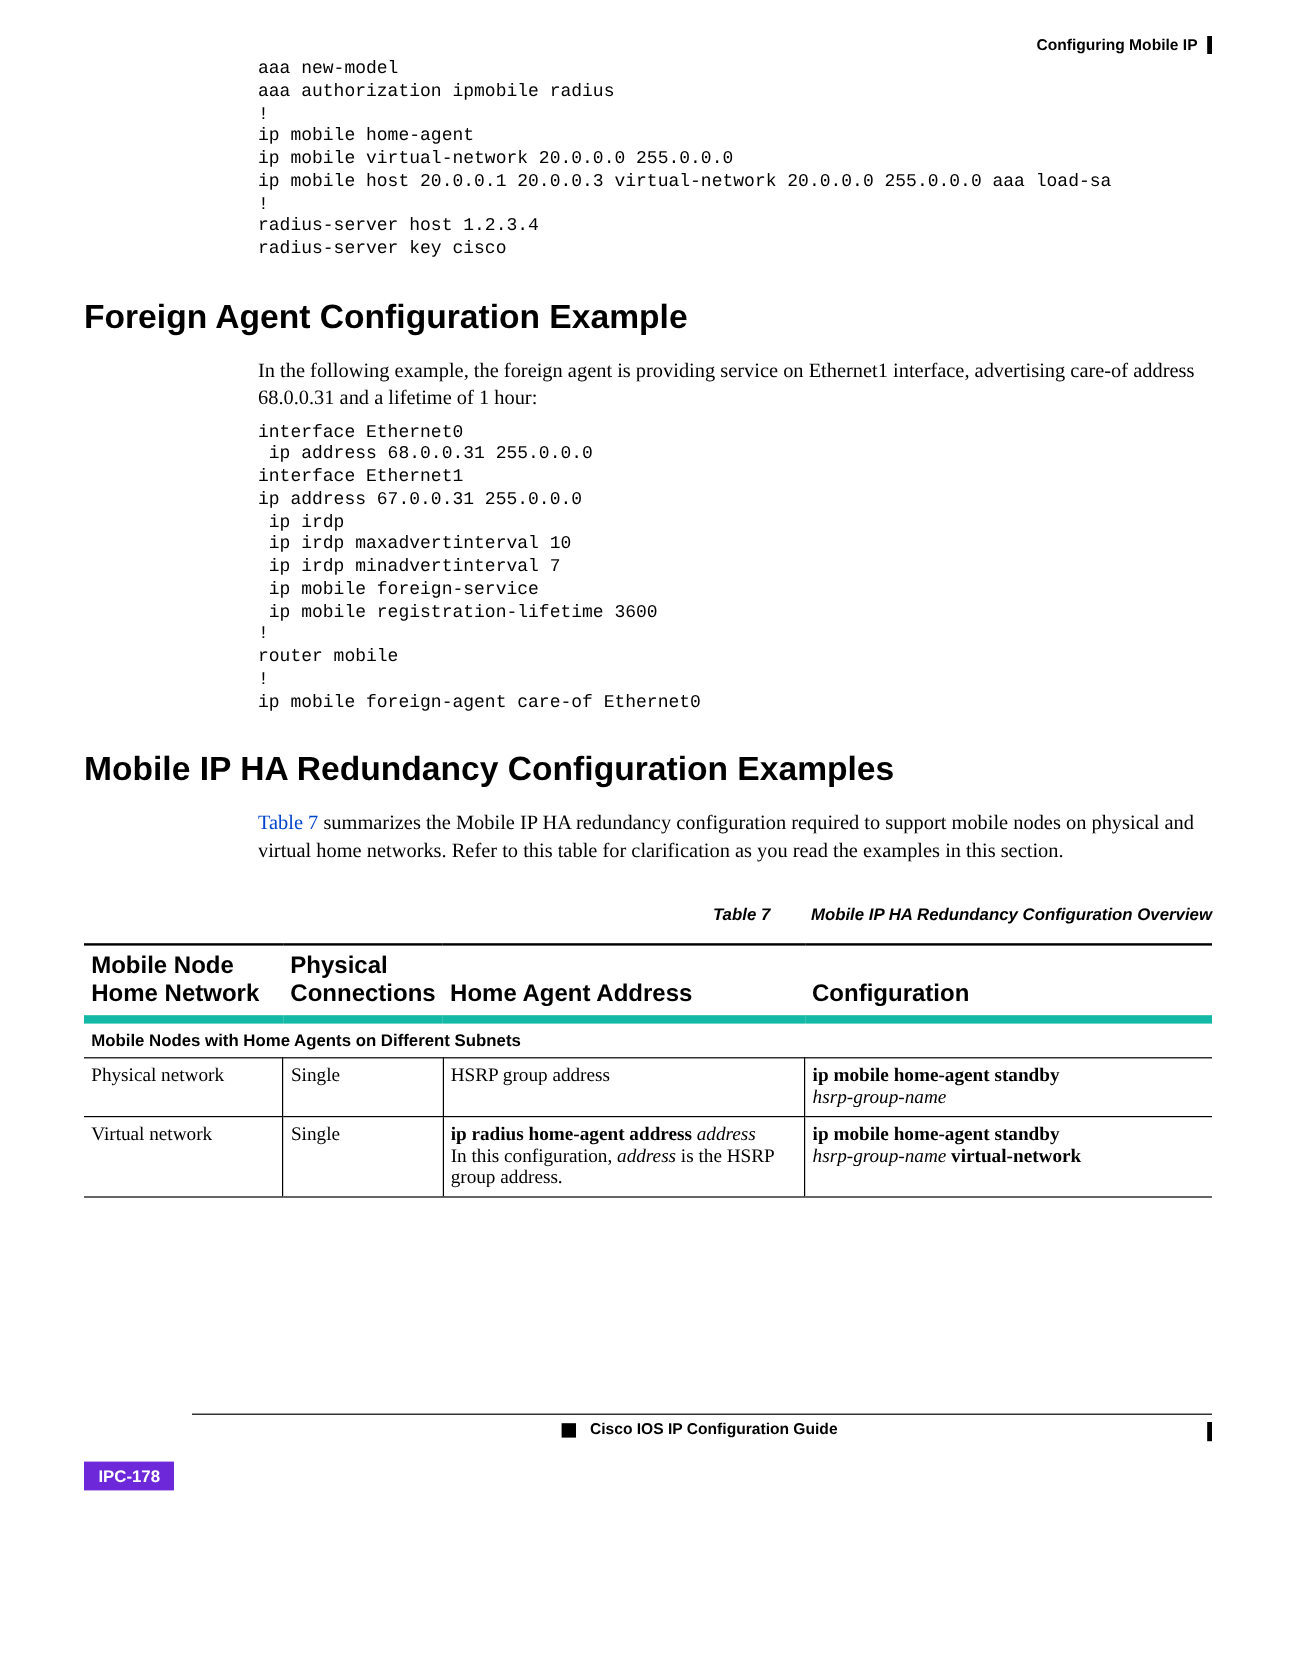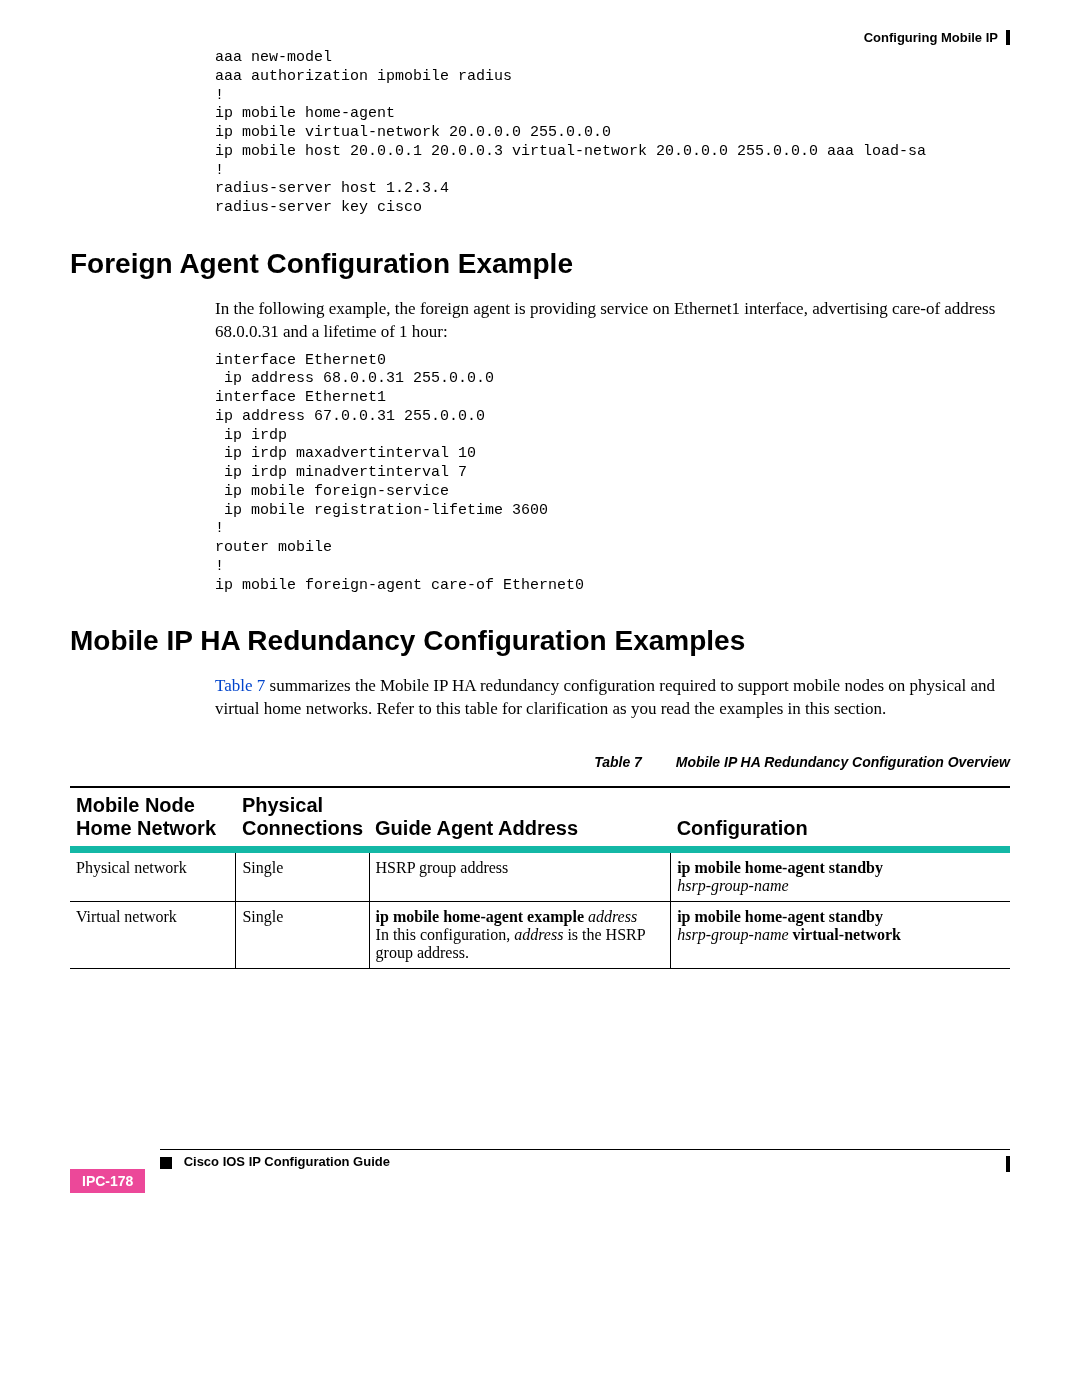--- a/index.html
+++ b/index.html
@@ -109,34 +109,35 @@
     border-top: 1px solid #000;
     margin-left: 90px;
     margin-right: 0;
     position: relative;
   }
   .footer-title {
     font-family: Arial, Helvetica, sans-serif;
     font-weight: bold;
     font-size: 13px;
     padding-top: 4px;
+    text-align: center;
   }
   .footer-sq {
     display:inline-block;
     width:12px;height:12px;background:#000;vertical-align:middle;margin-right:8px;
   }
   .page-num-badge {
     display:inline-block;
-    background:#ec4899;
+    background:#6d28d9;
     color:#fff;
     font-family: Arial, Helvetica, sans-serif;
     font-weight:bold;
     font-size:14px;
     padding:4px 12px;
-    margin-top:0;
+    margin-top:20px;
   }
   .footer-right-mark {
     float:right;
     width:4px;height:16px;background:#000;margin-top:6px;
   }
   .link {
     color:#0044cc;
   }
 </style>
 </head>
@@ -180,39 +181,42 @@
   <div class="table-caption">
     <span class="tlabel">Table 7</span>
     <span>Mobile IP HA Redundancy Configuration Overview</span>
   </div>
 
   <table class="redun">
     <thead>
       <tr>
         <th style="width:18%;">Mobile Node Home Network</th>
         <th style="width:12%;" class="vrule">Physical Connections</th>
-        <th style="width:33%;" class="vrule">Guide Agent Address</th>
+        <th style="width:33%;" class="vrule">Home Agent Address</th>
         <th style="width:37%;" class="vrule">Configuration</th>
       </tr>
     </thead>
     <tbody>
+      <tr class="subhead">
+        <td colspan="4">Mobile Nodes with Home Agents on Different Subnets</td>
+      </tr>
       <tr>
         <td>Physical network</td>
         <td class="vrule">Single</td>
         <td class="vrule">HSRP group address</td>
         <td class="vrule">
           <span class="bold">ip mobile home-agent standby</span><br>
           <span class="ital">hsrp-group-name</span>
         </td>
       </tr>
       <tr>
         <td>Virtual network</td>
         <td class="vrule">Single</td>
         <td class="vrule">
-          <span class="bold">ip mobile home-agent example</span>
+          <span class="bold">ip radius home-agent address</span>
           <span class="ital">address</span><br>
           <span>In this configuration, </span><span class="ital">address</span><span> is the HSRP group address.</span>
         </td>
         <td class="vrule">
           <span class="bold">ip mobile home-agent standby</span><br>
           <span class="ital">hsrp-group-name</span><span class="bold"> virtual-network</span>
         </td>
       </tr>
     </tbody>
   </table>

